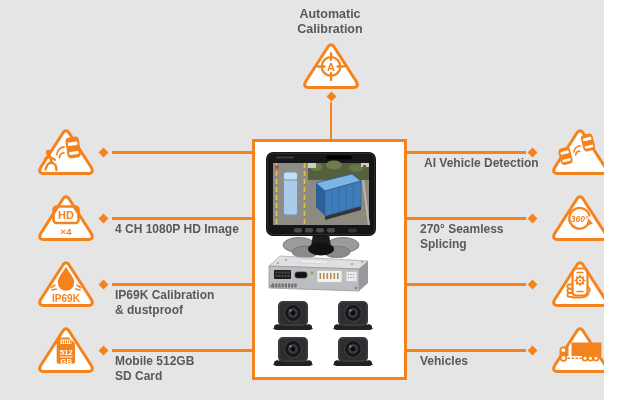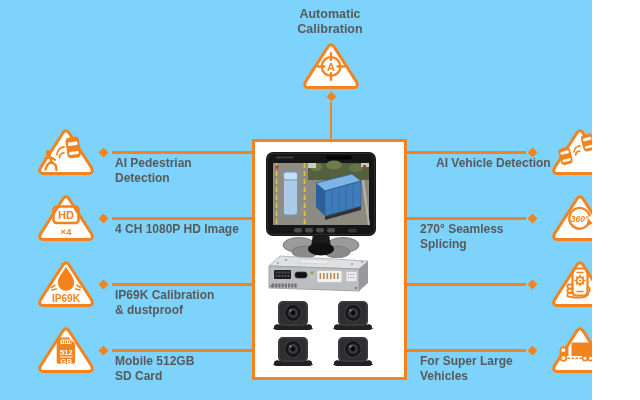--- a/index.html
+++ b/index.html
@@ -1,18 +1,18 @@
 <!DOCTYPE html>
 <html style="--accent: #F5831D; --label: #58595B;"><head>
 <meta charset="utf-8">
 <style>
   :root{ --accent:#F5831D; --label:#58595B; }
   html,body{margin:0;padding:0;background:#fff;}
-  .stage{position:relative;width:592px;height:400px;background:#7dd3fc;overflow:hidden;
-         font-family:"Liberation Sans",sans-serif;}
+  .stage{position:relative;width:592px;height:400px;background:#e5e5e5;overflow:hidden;
+         font-family:"Liberation Sans",sans-serif;padding-left:12px;}
   .feature-label{position:absolute;font-weight:bold;font-size:12px;line-height:14.5px;
                  color:var(--label);white-space:nowrap;}
   .top-label{font-size:12.5px;line-height:15px;text-align:center;}
   .hline{position:absolute;height:2.5px;background:var(--accent);}
   .vline{position:absolute;width:2.5px;background:var(--accent);}
   .diamond{position:absolute;width:7px;height:7px;background:var(--accent);transform:rotate(45deg);}
   .tri{position:absolute;overflow:visible;}
   .center-box{position:absolute;left:252px;top:139px;width:155px;height:241px;
               box-sizing:border-box;border:3px solid var(--accent);background:#fff;}
   .product{position:absolute;}
@@ -169,24 +169,20 @@
       <rect x="35.5" y="16" width="9.5" height="3.5" rx="1" fill="#fff"></rect>
       <rect x="35.5" y="25.5" width="9.5" height="3" rx="1" fill="#fff"></rect>
     </g>
     <path class="o-stroke" stroke-width="1.8" d="M24 28.5 A7.5 7.5 0 0 1 31 21"></path>
     <path class="o-stroke" stroke-width="1.8" d="M26.5 31.5 A4.5 4.5 0 0 1 30.8 26.8"></path>
     <circle class="o-fill" cx="15.5" cy="26.5" r="2.7"></circle>
     <path class="o-stroke" stroke-width="2.3" d="M16.5 29.5 L18.5 35.5 M17 31 L22 33.8 M17 31 L12 32.5 M18.5 35.5 L22.8 39.5 L23.5 44 M18.5 35.5 L14.2 39 L12.5 43.5"></path>
   </svg>
   <div class="diamond" style="left:100px;top:148.5px"></div>
   <div class="hline" style="left:112px;top:151px;width:140px"></div>
-  <div class="feature-label" style="left:115px;top:156px">
-    <div>AI Pedestrian</div>
-    <div>Detection</div>
-  </div>
 
   <svg class="tri" style="left:33px;top:192px" width="66" height="52" viewBox="0 0 66 52">
     <use href="#tri-shape"></use>
     <rect class="o-stroke" x="20.5" y="14.5" width="25" height="16.5" rx="3" stroke-width="2.6" fill="#fff"></rect>
     <text class="o-text" x="33" y="26.8" font-size="11" text-anchor="middle">HD</text>
     <text class="o-text" x="33" y="42.5" font-size="9.5" text-anchor="middle">×4</text>
   </svg>
   <div class="diamond" style="left:100px;top:214.5px"></div>
   <div class="hline" style="left:112px;top:217px;width:140px"></div>
   <div class="feature-label" style="left:115px;top:222px">
@@ -241,21 +237,21 @@
       <rect x="1.8" y="11.5" width="8.4" height="2.6" rx="1" fill="#fff"></rect>
     </g>
     <g transform="translate(35,8) rotate(-14 6 8.5)">
       <rect class="o-fill" x="0" y="0" width="12" height="17" rx="4"></rect>
       <rect x="1.8" y="3.5" width="8.4" height="3" rx="1" fill="#fff"></rect>
       <rect x="1.8" y="11.5" width="8.4" height="2.6" rx="1" fill="#fff"></rect>
     </g>
     <path class="o-stroke" stroke-width="1.7" d="M27 26 A6.5 6.5 0 0 1 33 19.8"></path>
     <path class="o-stroke" stroke-width="1.7" d="M28.8 29 A4 4 0 0 1 32.5 25.2"></path>
   </svg>
-  <div class="feature-label" style="left:436px;top:156px">
+  <div class="feature-label" style="left:424px;top:156px">
     <div>AI Vehicle Detection</div>
     <div></div>
   </div>
 
   <div class="hline" style="left:407px;top:217px;width:119px"></div>
   <div class="diamond" style="left:529px;top:214.5px"></div>
   <svg class="tri" style="left:547px;top:192px" width="66" height="52" viewBox="0 0 66 52">
     <use href="#tri-shape"></use>
     <path class="o-stroke" stroke-width="2.3" d="M42.5 23.5 A10.3 10.3 0 1 0 41.5 31.5"></path>
     <path class="o-fill" d="M39 34 L46 31.6 L41.3 26.4 Z"></path>
@@ -288,17 +284,16 @@
     <rect class="o-fill" x="24.5" y="18.5" width="30" height="13.5"></rect>
     <path class="o-fill" d="M12.5 32 L12.5 26.5 Q12.5 22.5 16.5 22.5 L21.5 22.5 L21.5 32 Z"></path>
     <rect x="14.5" y="24.5" width="3.6" height="3.2" rx="0.6" fill="#fff"></rect>
     <line class="o-stroke" x1="21" y1="34.2" x2="35" y2="34.2" stroke-width="1.4" stroke-dasharray="1.5 2.5"></line>
     <circle cx="16.5" cy="34" r="2.9" fill="#fff" stroke="#F5831D" stroke-width="1.7"></circle>
     <circle cx="38" cy="34.2" r="2.4" fill="#fff" stroke="#F5831D" stroke-width="1.7"></circle>
     <circle cx="43.5" cy="34.2" r="2.4" fill="#fff" stroke="#F5831D" stroke-width="1.7"></circle>
     <circle cx="49" cy="34.2" r="2.4" fill="#fff" stroke="#F5831D" stroke-width="1.7"></circle>
   </svg>
   <div class="feature-label" style="left:420px;top:354px">
-    <div>For Super Large</div>
     <div>Vehicles</div>
   </div>
 
 </div>
 
 </body></html>

